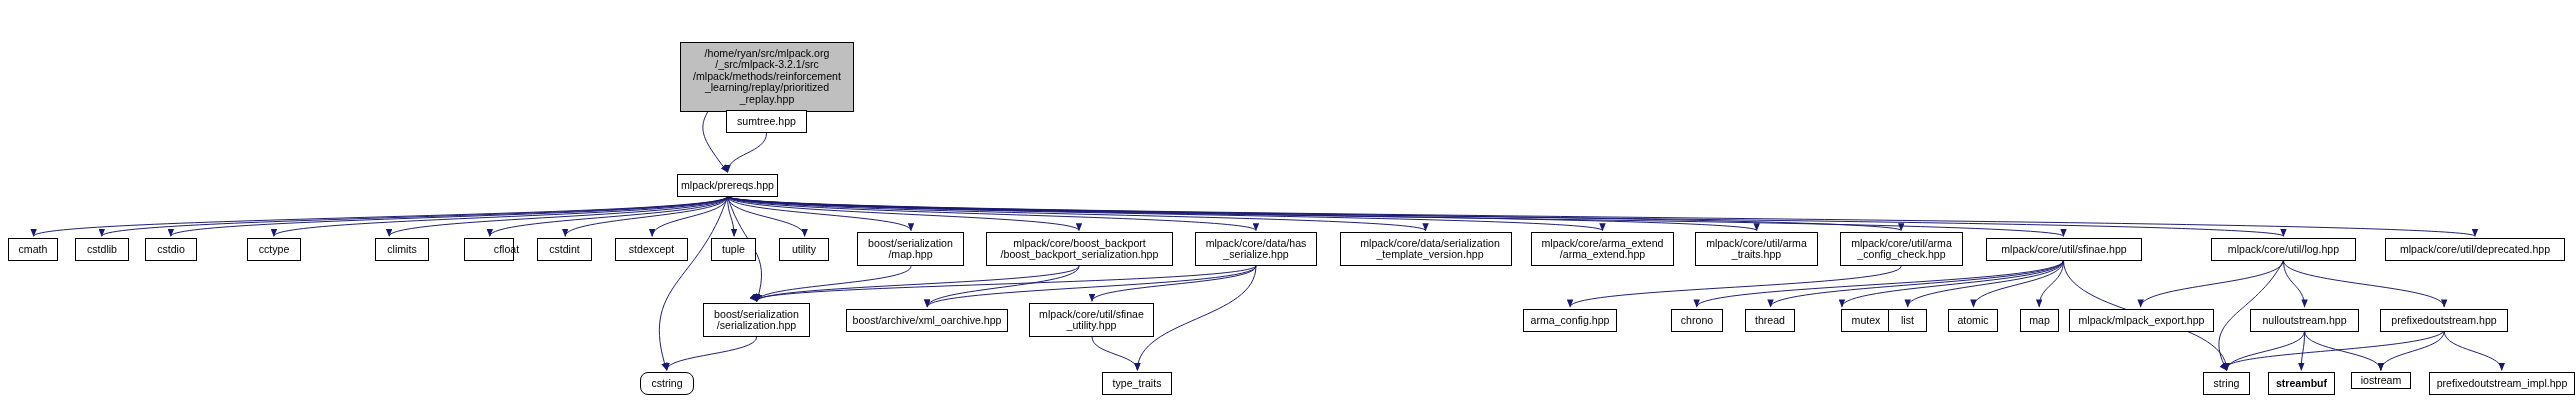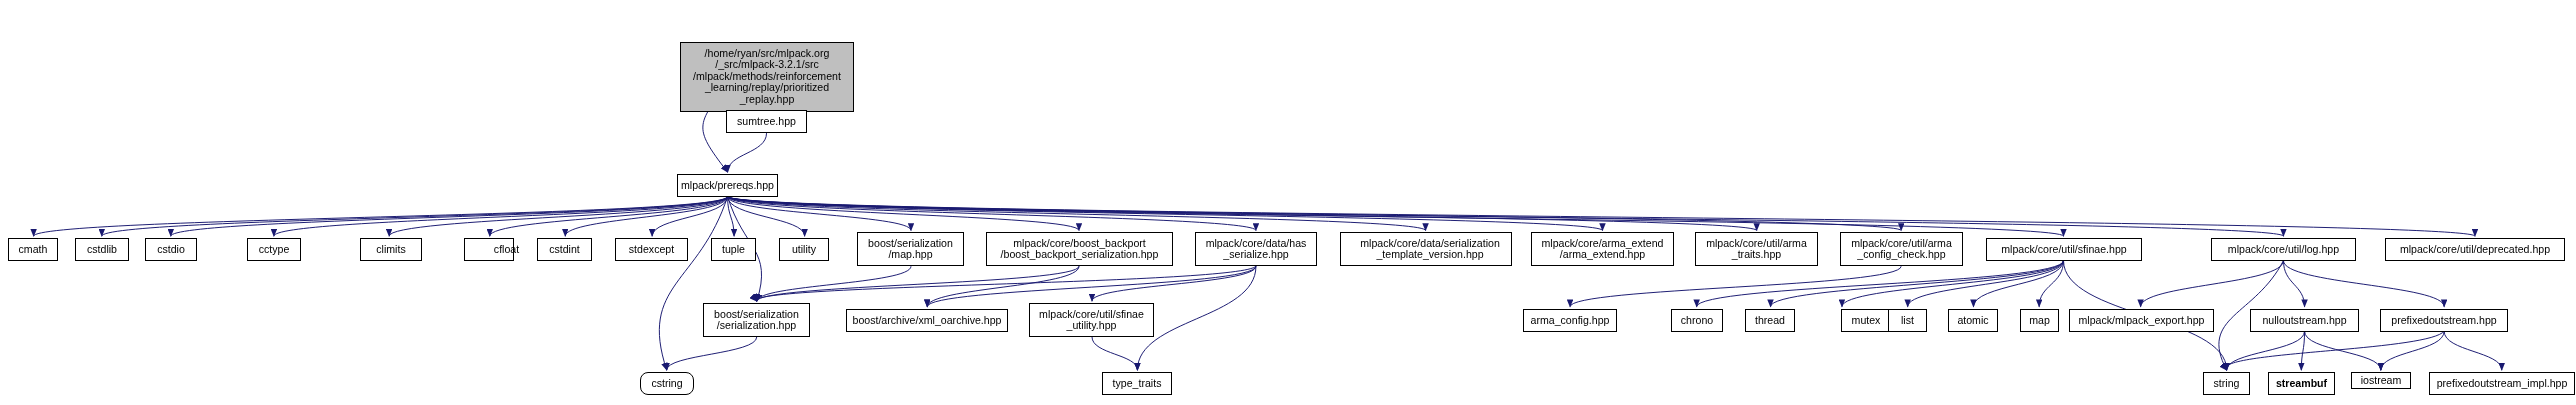--- a/index.html
+++ b/index.html
@@ -125,21 +125,21 @@
       </div>
       <div class="node" data-interactable="false" style="left: 75px; top: 238px; width: 54px; height: 23px;">
         <span data-interactable="false">cstdlib</span>
       </div>
       <div class="node" data-interactable="false" style="left: 145px; top: 238px; width: 52px; height: 23px;">
         <span data-interactable="false">cstdio</span>
       </div>
       <div class="node" data-interactable="false" style="left: 247px; top: 238px; width: 54px; height: 23px;">
         <span data-interactable="false">cctype</span>
       </div>
-      <div class="node" data-interactable="false" style="left: 360px; top: 238px; width: 62px; height: 23px;">
+      <div class="node" data-interactable="false" style="left: 375px; top: 238px; width: 54px; height: 23px;">
         <span data-interactable="false">climits</span>
       </div>
       <div class="node" data-interactable="false" style="left: 464px; top: 238px; width: 50px; height: 23px; padding-left: 35px;">
         <span data-interactable="false">cfloat</span>
       </div>
       <div class="node" data-interactable="false" style="left: 537px; top: 238px; width: 55px; height: 23px;">
         <span data-interactable="false">cstdint</span>
       </div>
       <div class="node" data-interactable="false" style="left: 615px; top: 238px; width: 73px; height: 23px;">
         <span data-interactable="false">stdexcept</span>

